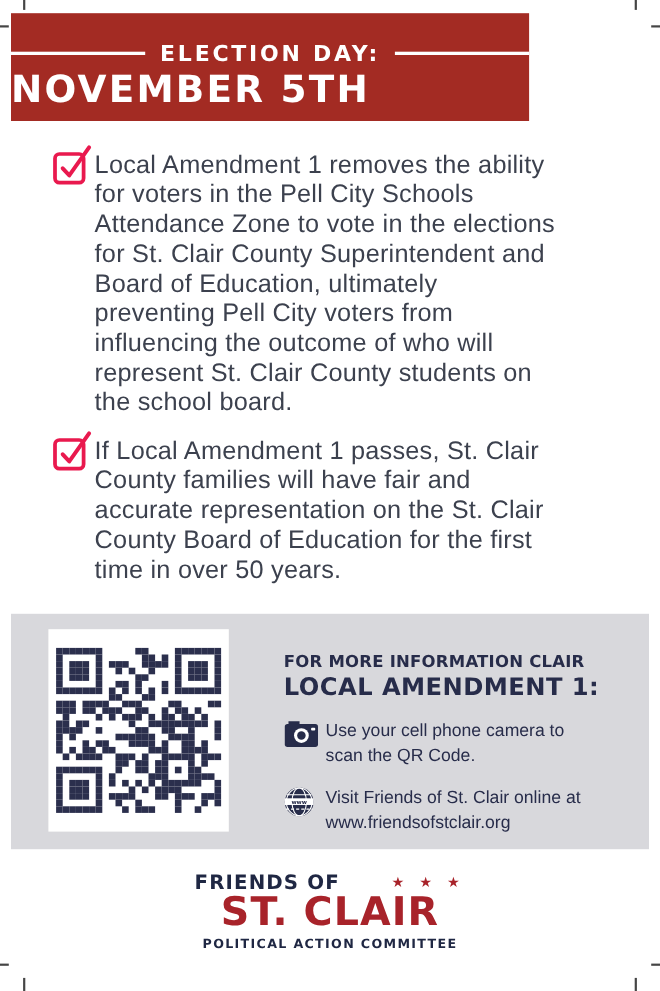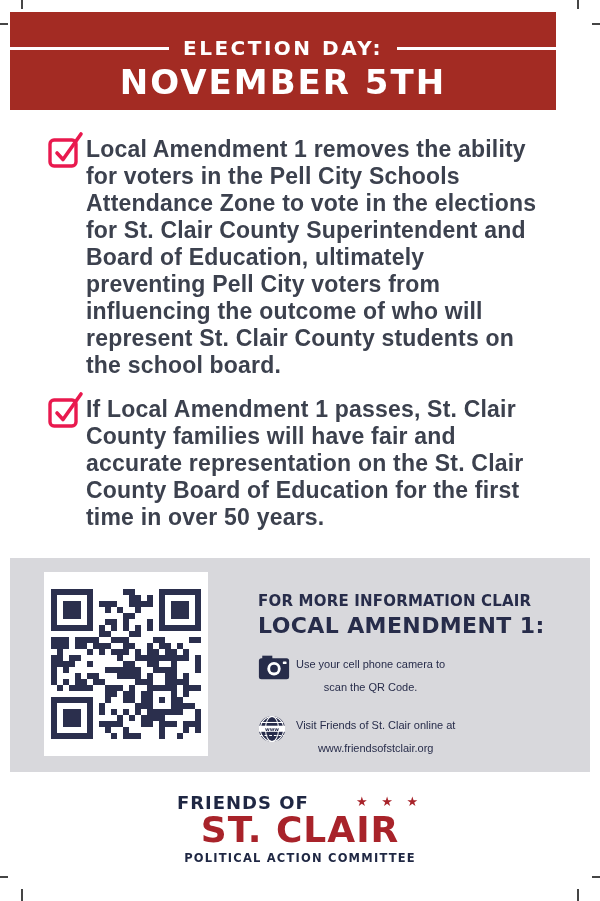--- a/index.html
+++ b/index.html
@@ -5,37 +5,37 @@
   html,body { margin:0; padding:0; background:#ffffff; }
   .page {
     position:relative; width:600px; height:901px; background:#fff;
     font-family:"Liberation Sans", sans-serif; overflow:hidden;
   }
   
   .mark { position:absolute; background:#454545; }
 
   
   .band {
-    position:absolute; left:10px; top:12px; width:546px; height:98px;
+    position:absolute; left:10px; top:12px; width:471px; height:98px;
     background:var(--band_red); color:#fff;
-    display:flex; flex-direction:column; align-items:center;
+    display:flex; flex-direction:column; 
   }
   .kicker-row { display:flex; align-items:center; width:100%; margin-top:24px; }
   .rule { flex:1; height:3px; background:#fff; }
   .kicker {
     margin:0 14px; font-family:"DejaVu Sans", sans-serif; font-weight:bold;
     font-size:20px; letter-spacing:2.5px; white-space:nowrap;
   }
   .title {
     font-family:"DejaVu Sans", sans-serif; font-weight:bold;
     font-size:34px; letter-spacing:2px; margin-top:2px; white-space:nowrap;
   }
 
   
-  .bullets { position:absolute; left:50px; top:136px; width:540px;font-weight:bold; }
+  .bullets { position:absolute; left:50px; top:136px; width:540px; }
   .bullet { position:relative; padding-left:36px; margin-bottom:17px; }
   .check-icon { position:absolute; left:-3px; top:-8px; overflow:visible; }
   .bullet p {
     margin:0; font-size:23px; line-height:27px; color:var(--body_text);
     white-space:pre-line; letter-spacing:0.2px;
   }
 
   
   .info-box {
     position:absolute; left:10px; top:558px; width:580px; height:214px;
@@ -45,21 +45,21 @@
     position:absolute; left:34px; top:14px; width:164px; height:184px;
     background:#fff; display:flex; align-items:center; justify-content:center;
   }
   .qr { display:grid; grid-template-columns:repeat(25,6px); grid-auto-rows:6px; }
   .qr .d { background:var(--qr_navy); }
   .info-col { position:absolute; left:248px; top:34px; width:330px; color:var(--navy); }
   .h-small { font-family:"DejaVu Sans", sans-serif; font-weight:bold; font-size:15px; letter-spacing:0.2px; }
   .h-big   { font-family:"DejaVu Sans", sans-serif; font-weight:bold; font-size:22px; letter-spacing:0.4px; margin-top:3px; }
   .inst { display:flex; margin-top:15px; }
   .inst .ic { flex:0 0 38px; padding-top:1px; }
-  .inst .txt { margin:0; font-size:11px; line-height:23px; white-space:pre-line;text-align:center; }
+  .inst .txt { margin:0; font-size:16px; line-height:23px; white-space:pre-line; }
   .inst .txt strong { display:block; font-weight:normal; }
 
   
   .logo { position:absolute; left:0; top:792px; width:600px; text-align:center; }
   .logo-row1 { display:flex; justify-content:center; align-items:center;gap:37px; }
   .logo-line1 {
     font-family:"DejaVu Sans", sans-serif; font-weight:bold; font-size:18px;
     letter-spacing:1px; color:var(--logo_navy);
   }
   .stars { color:var(--logo_red); font-size:13px; letter-spacing:5px; margin-left:10px; margin-top:-3px; }

